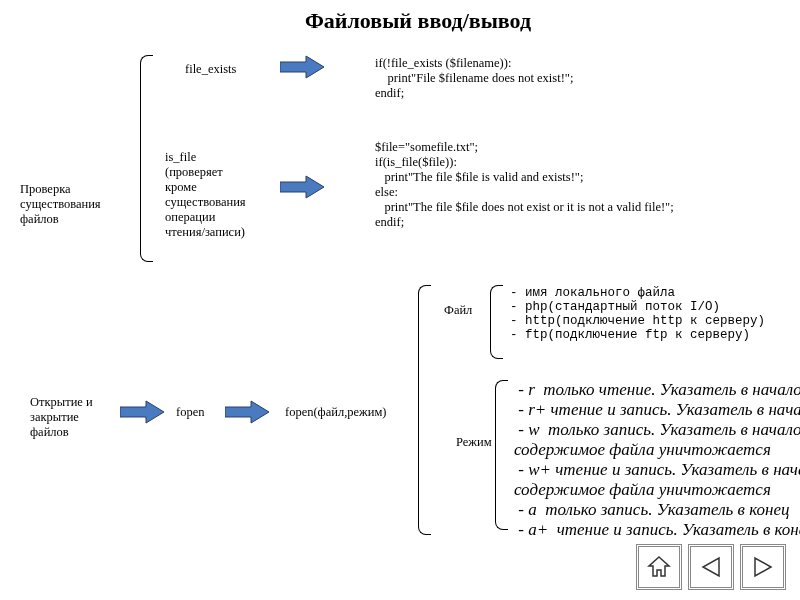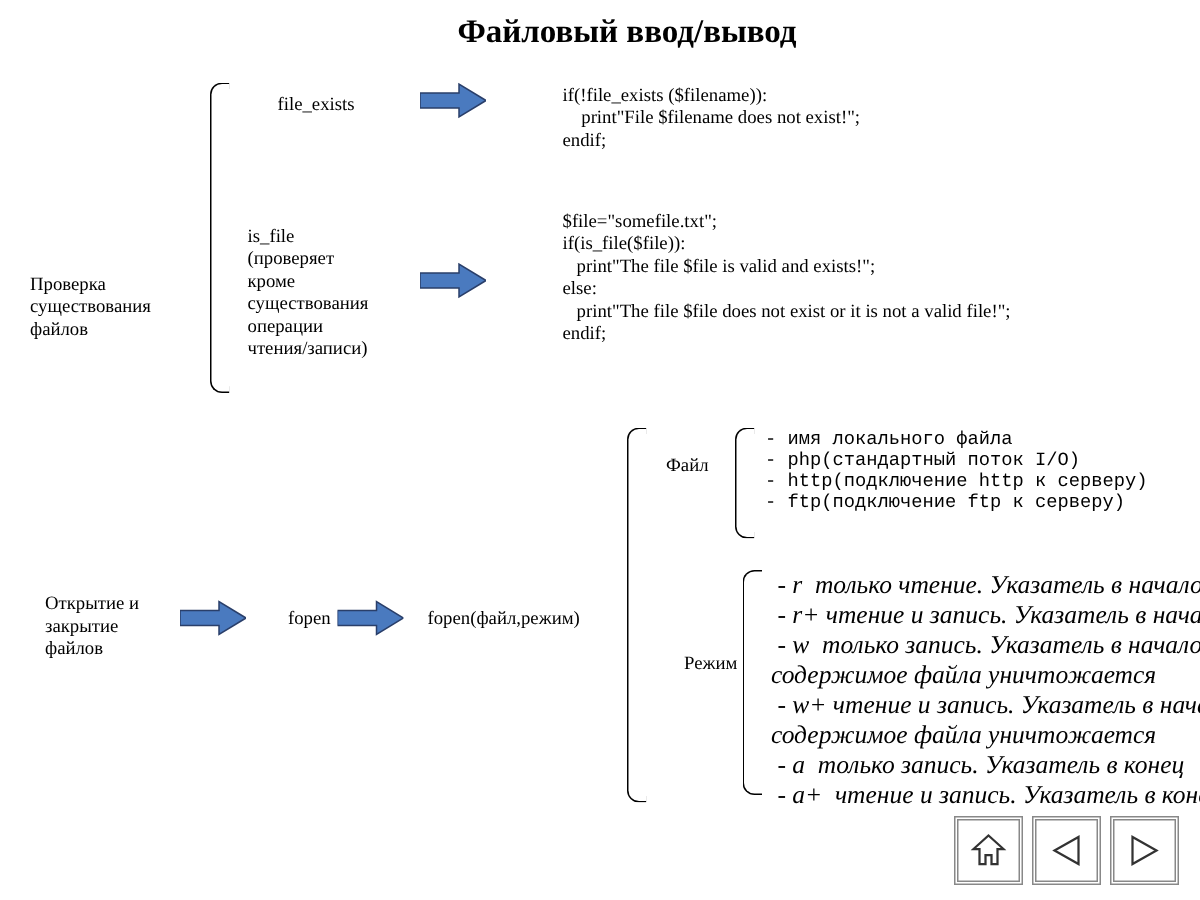--- a/index.html
+++ b/index.html
@@ -102,21 +102,21 @@
 
 <div class="label" style="left:30px; top:395px; white-space:pre;">Открытие и
 закрытие
 файлов</div>
 
 <div class="arrow" style="left:120px; top:400px;">
   <svg width="44" height="24">
       <polygon points="0,7 26,7 26,1 44,12 26,23 26,17 0,17" fill="#4a7abf" stroke="#2a3f6a" stroke-width="1"></polygon>
     </svg>
 </div>
-<div class="label" style="left:192px; top:405px;text-align:right;">fopen</div>
+<div class="label" style="left:176px; top:405px;text-align:right;">fopen</div>
 
 <div class="arrow" style="left:225px; top:400px;">
   <svg width="44" height="24">
       <polygon points="0,7 26,7 26,1 44,12 26,23 26,17 0,17" fill="#4a7abf" stroke="#2a3f6a" stroke-width="1"></polygon>
     </svg>
 </div>
 <div class="label" style="left:285px; top:405px;">fopen(файл,режим)</div>
 
 <div class="brace" style="left:418px; top:285px; height:248px;"></div>
 

